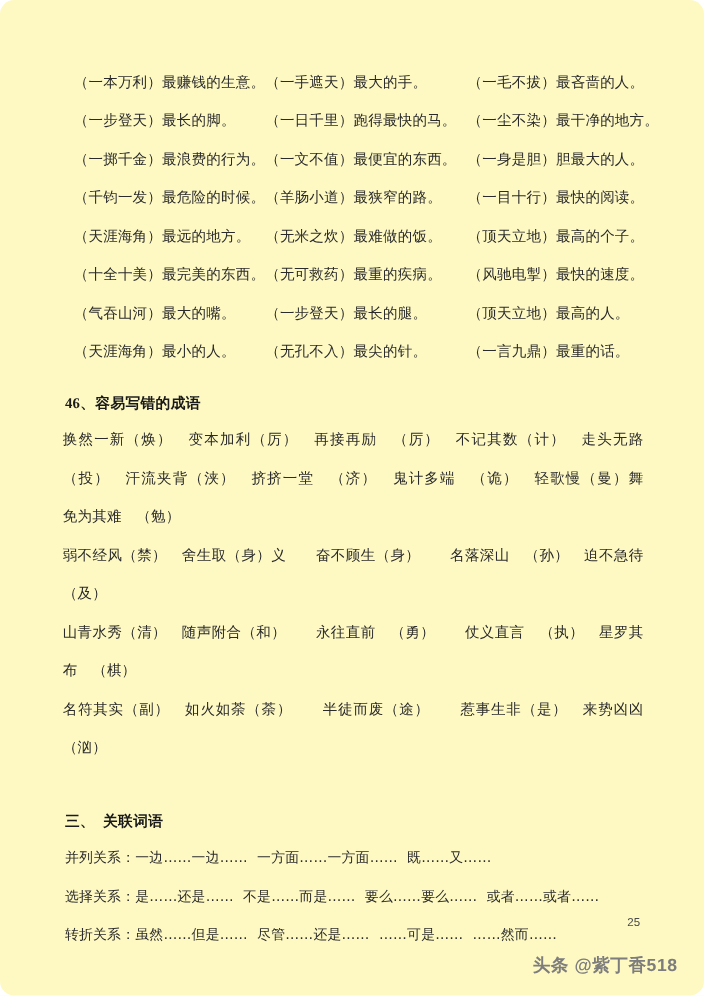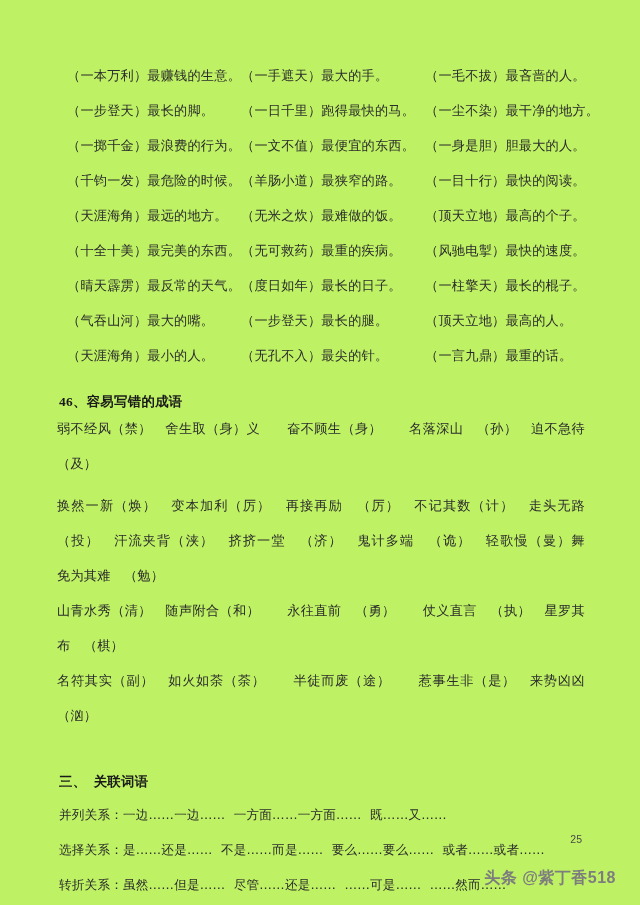--- a/index.html
+++ b/index.html
@@ -14,21 +14,22 @@
     font-family: "DejaVu Sans", "Liberation Sans", sans-serif;
     color: #2b2b2b;
     overflow: hidden;
   }
   .page {
     position: absolute;
     left: 0;
     top: 0;
     width: 640px;
     height: 905px;
-    background: #bef264;
+    background: #fef9c3;
+    border-radius: 13px;
   }
   .content {
     position: absolute;
     left: 57px;
     top: 58px;
     width: 528px;
   }
 
   
   .riddle-table {
@@ -40,21 +41,21 @@
     height: 35px;
     vertical-align: middle;
     font-size: 13.2px;
     line-height: 35px;
     letter-spacing: 0.2px;
     white-space: nowrap;
     color: #2b2b2b;
   }
   .riddle-table td.c1 { width: 190px; padding-left: 10px; }
   .riddle-table td.c2 { width: 178px; }
-  .riddle-table td.c3 { width: 160px; padding-left: 10px; }
+  .riddle-table td.c3 { width: 160px; padding-left: 10px; font-family: Liberation Mono, monospace; }
 
   
   .heading {
     font-size: 13.4px;
     font-weight: bold;
     color: #1a1a1a;
     letter-spacing: 0.3px;
     white-space: pre;
     font-family: Liberation Serif, serif;
   }
@@ -151,41 +152,36 @@
           <td class="c1">（天涯海角）最远的地方。</td>
           <td class="c2">（无米之炊）最难做的饭。</td>
           <td class="c3">（顶天立地）最高的个子。</td>
         </tr>
         <tr>
           <td class="c1">（十全十美）最完美的东西。</td>
           <td class="c2">（无可救药）最重的疾病。</td>
           <td class="c3">（风驰电掣）最快的速度。</td>
         </tr>
         <tr>
-          <td class="c1">（晴天霹雳）最反常的天气。</td>
-          <td class="c2">（度日如年）最长的日子。</td>
-          <td class="c3">（一柱擎天）最长的棍子。</td>
-        </tr>
-        <tr>
           <td class="c1">（气吞山河）最大的嘴。</td>
           <td class="c2">（一步登天）最长的腿。</td>
           <td class="c3">（顶天立地）最高的人。</td>
         </tr>
         <tr>
           <td class="c1">（天涯海角）最小的人。</td>
           <td class="c2">（无孔不入）最尖的针。</td>
           <td class="c3">（一言九鼎）最重的话。</td>
         </tr>
       </tbody>
     </table>
 
     <div class="heading heading-46">46、容易写错的成语</div>
 
+    <p class="para first">换然一新（焕）　变本加利（厉）　再接再励　（厉）　不记其数（计）　走头无路（投）　汗流夹背（浃）　挤挤一堂　（济）　鬼计多端　（诡）　轻歌慢（曼）舞　　免为其难　（勉）</p>
     <p class="para">弱不经风（禁）　舍生取（身）义　　奋不顾生（身）　　名落深山　（孙）　迫不急待（及）</p>
-    <p class="para first">换然一新（焕）　变本加利（厉）　再接再励　（厉）　不记其数（计）　走头无路（投）　汗流夹背（浃）　挤挤一堂　（济）　鬼计多端　（诡）　轻歌慢（曼）舞　　免为其难　（勉）</p>
     <p class="para">山青水秀（清）　随声附合（和）　　永往直前　（勇）　　仗义直言　（执）　星罗其布　（棋）</p>
     <p class="para">名符其实（副）　如火如荼（荼）　　半徒而废（途）　　惹事生非（是）　来势凶凶（汹）</p>
 
     <div class="heading heading-3">三、  关联词语</div>
 
     <div class="rel-list">
       <div class="rel-line">并列关系：一边……一边……  一方面……一方面……  既……又……</div>
       <div class="rel-line">选择关系：是……还是……  不是……而是……  要么……要么……  或者……或者……</div>
       <div class="rel-line">转折关系：虽然……但是……  尽管……还是……  ……可是……  ……然而……</div>
     </div>

